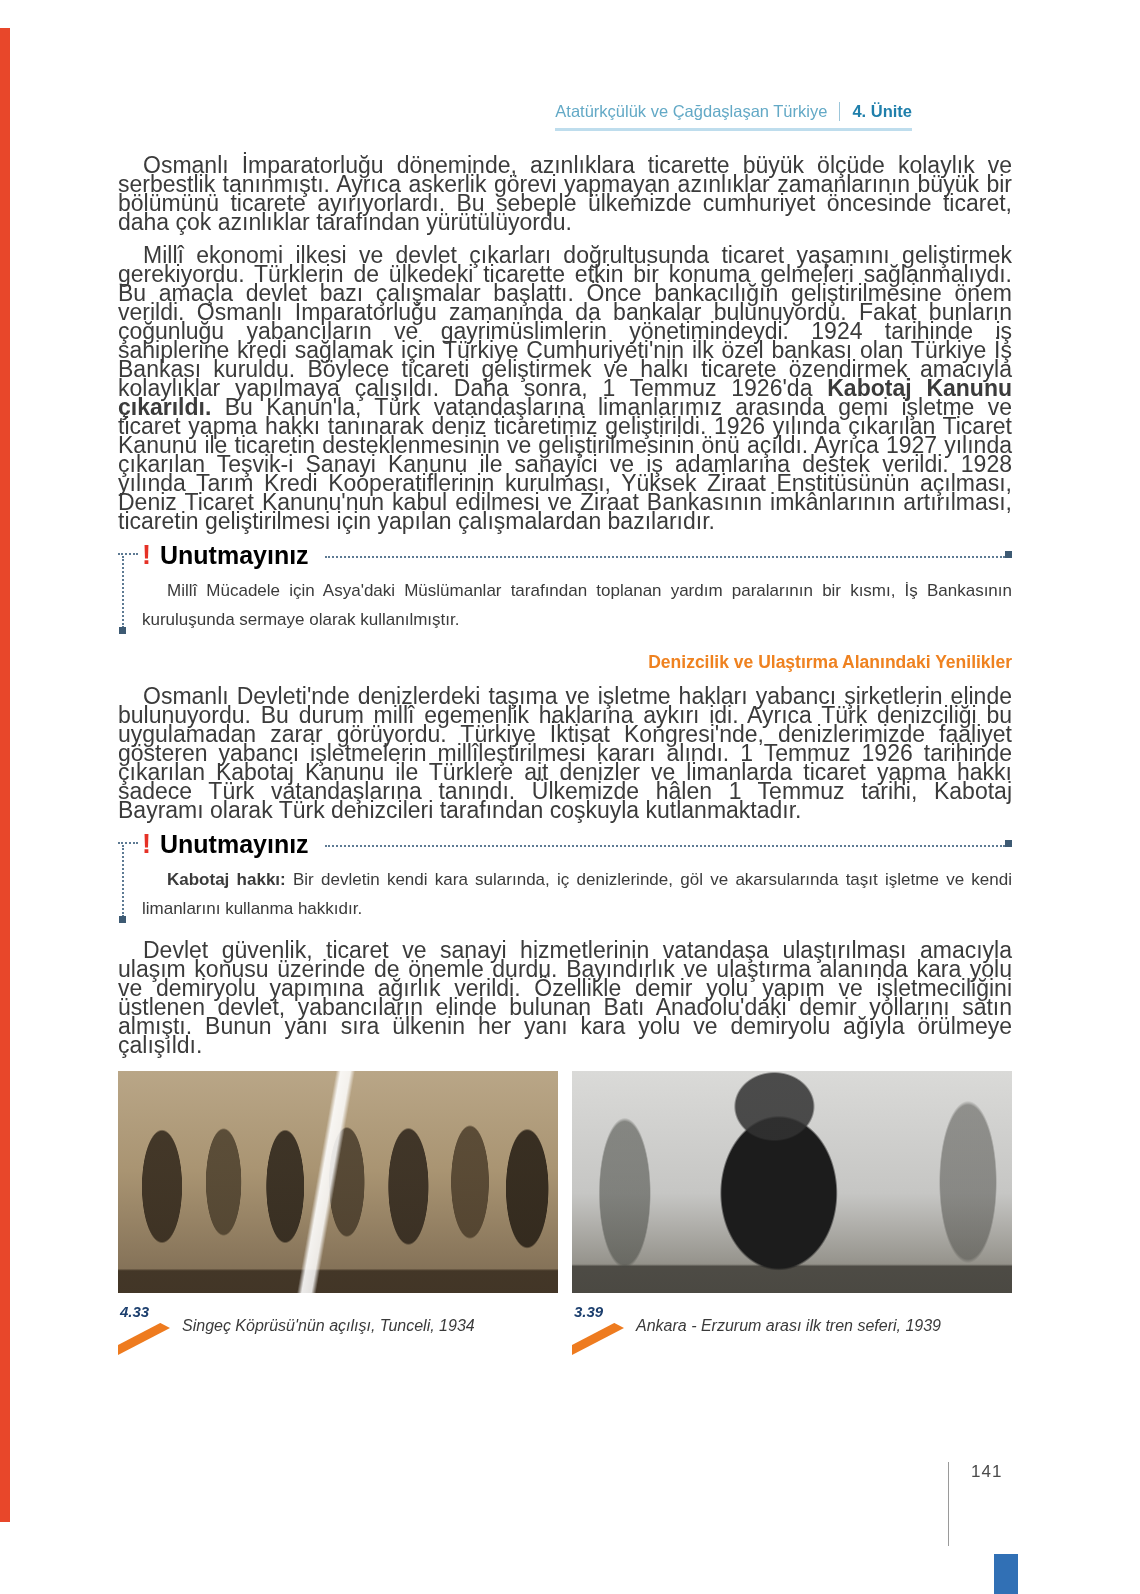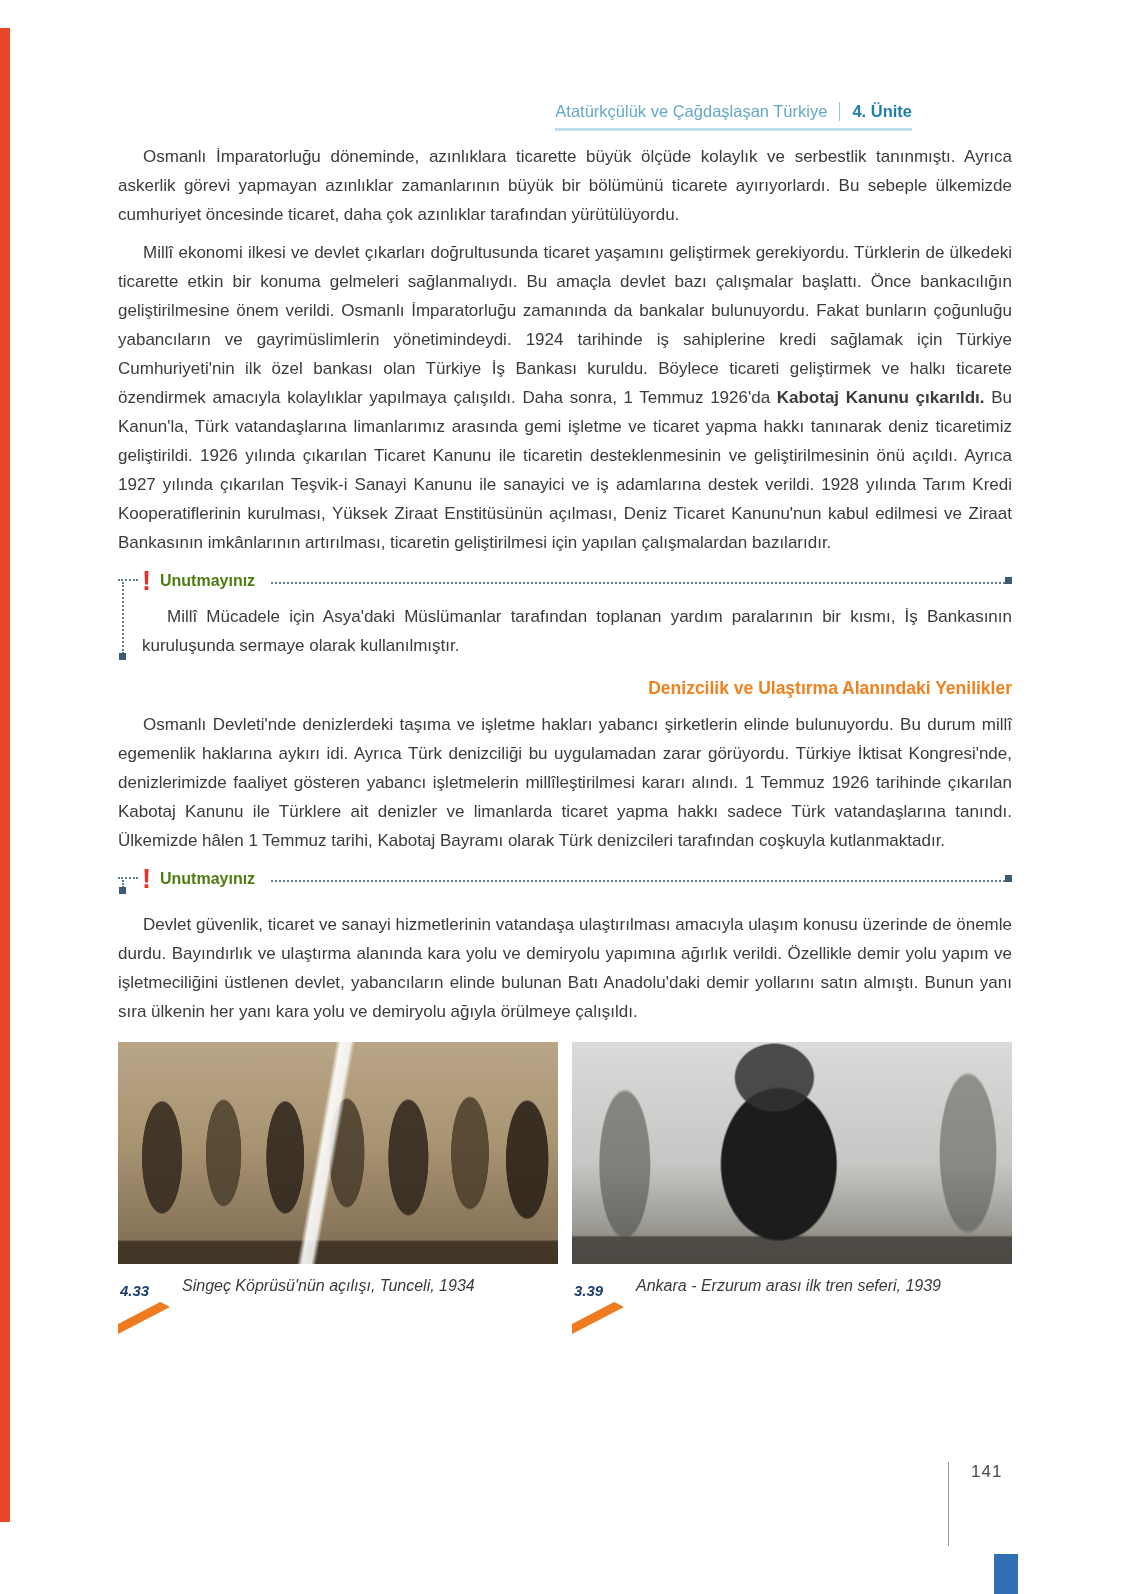--- a/index.html
+++ b/index.html
@@ -27,37 +27,37 @@
   .unit{color:#1f7fab;font-weight:bold;text-align:center;}
 
   
   .flow{position:absolute;left:118px;top:142px;width:894px;}
   h2.orange{
     margin:0 0 11px 25px;
     font-size:17.5px;font-weight:bold;color:#ef8220;
   }
   h2.orange.second{margin-top:14px;text-align:right;}
   .flow p.body{
-    margin:0 0 9px 0;
-    font-size:17px;line-height:29px;
+    margin:14px 0 9px 0;
+    font-size:23px;line-height:19px;
     text-align:justify;text-indent:25px;
   }
   b{font-weight:bold;}
 
   
   .reminder{position:relative;margin:8px 0 12px 0;padding:0 0 4px 24px;}
   .reminder::before{ 
     content:"";position:absolute;left:4px;top:16px;bottom:10px;
     border-left:2px dotted #5d7a93;
   }
   .rail-cap{position:absolute;left:1px;bottom:4px;width:7px;height:7px;background:#3d5a73;}
   .rem-head{display:flex;align-items:center;position:relative;height:30px;}
   .rem-dots-pre{position:absolute;left:-24px;top:13px;width:20px;border-top:2px dotted #5d7a93;}
   .bang{color:#e53126;font-weight:bold;font-size:27px;line-height:26px;margin-right:9px;}
-  .rem-title{color:#4d7c0f;font-weight:bold;font-size:16px;margin-right:16px;}
+  .rem-title{color:#000000;font-weight:bold;font-size:25px;margin-right:16px;}
   .rem-leader{flex:1;border-top:2px dotted #5d7a93;margin-top:4px;}
   .rem-endcap{width:7px;height:7px;background:#3d5a73;margin-top:-2px;}
   .rem-text{
     margin:6px 0 0 0;font-size:17px;line-height:29px;
     text-align:justify;text-indent:25px;
   }
 
   
   .figures{display:flex;gap:14px;margin-top:16px;}
   .fig{margin:0;width:440px;}
@@ -78,21 +78,21 @@
   .photo-right{
     background:
       radial-gradient(70px 60px at 46% 16%, rgba(50,50,50,.85) 0 55%, transparent 58%),
       radial-gradient(95px 125px at 47% 55%, #1c1c1c 0 60%, transparent 62%),
       radial-gradient(55px 55px at 47% 52%, #3c3c3c 0 45%, transparent 48%),
       radial-gradient(45px 130px at 12% 55%, rgba(70,72,66,.55) 0 55%, transparent 58%),
       radial-gradient(50px 140px at 90% 50%, rgba(75,75,70,.5) 0 55%, transparent 58%),
       linear-gradient(0deg, rgba(70,68,62,.9) 0 12%, transparent 13%),
       linear-gradient(180deg,#dadad8 0%,#c6c6c4 55%,#98968f 85%,#777469 100%);
   }
-  .figcap{display:flex;margin-top:12px;}
+  .figcap{display:flex;align-items:center;margin-top:4px;}
   .figbadge{position:relative;width:56px;height:58px;flex:0 0 56px;}
   .arrow-outer{position:absolute;left:0;top:4px;width:52px;height:54px;background:#ee7b1f;
     clip-path:polygon(0 0,100% 50%,0 100%);}
   .arrow-inner{position:absolute;left:0;top:0;width:46px;height:48px;background:#ffffff;
     clip-path:polygon(0 0,100% 50%,0 100%);}
   .fignum{position:absolute;top:6px;left:2px;font-style:italic;font-weight:bold;
     font-size:15px;color:#1c3f6e;}
   .figtext{font-style:italic;font-size:16px;color:#3a3a3a;margin-left:8px;line-height:20px;}
 
   
@@ -141,20 +141,21 @@
     <p class="body">Osmanlı Devleti'nde denizlerdeki taşıma ve işletme hakları yabancı şirketlerin elinde bulunuyordu. Bu durum millî egemenlik haklarına aykırı idi. Ayrıca Türk denizciliği bu uygulamadan zarar görüyordu. Türkiye İktisat Kongresi'nde, denizlerimizde faaliyet gösteren yabancı işletmelerin millîleştirilmesi kararı alındı. 1 Temmuz 1926 tarihinde çıkarılan Kabotaj Kanunu ile Türklere ait denizler ve limanlarda ticaret yapma hakkı sadece Türk vatandaşlarına tanındı. Ülkemizde hâlen 1 Temmuz tarihi, Kabotaj Bayramı olarak Türk denizcileri tarafından coşkuyla kutlanmaktadır.</p>
 
     <div class="reminder">
       <div class="rem-head">
         <span class="rem-dots-pre"></span>
         <span class="bang">!</span>
         <span class="rem-title">Unutmayınız</span>
         <span class="rem-leader"></span>
         <span class="rem-endcap"></span>
       </div>
+      <p class="rem-text"><b>Kabotaj hakkı:</b><span> Bir devletin kendi kara sularında, iç denizlerinde, göl ve akarsularında taşıt işletme ve kendi limanlarını kullanma hakkıdır.</span></p>
       <span class="rail-cap"></span>
     </div>
 
     <p class="body">Devlet güvenlik, ticaret ve sanayi hizmetlerinin vatandaşa ulaştırılması amacıyla ulaşım konusu üzerinde de önemle durdu. Bayındırlık ve ulaştırma alanında kara yolu ve demiryolu yapımına ağırlık verildi. Özellikle demir yolu yapım ve işletmeciliğini üstlenen devlet, yabancıların elinde bulunan Batı Anadolu'daki demir yollarını satın almıştı. Bunun yanı sıra ülkenin her yanı kara yolu ve demiryolu ağıyla örülmeye çalışıldı.</p>
 
     <div class="figures">
       <figure class="fig">
         <div class="photo photo-left"></div>
         <figcaption class="figcap">
           <span class="figbadge">

